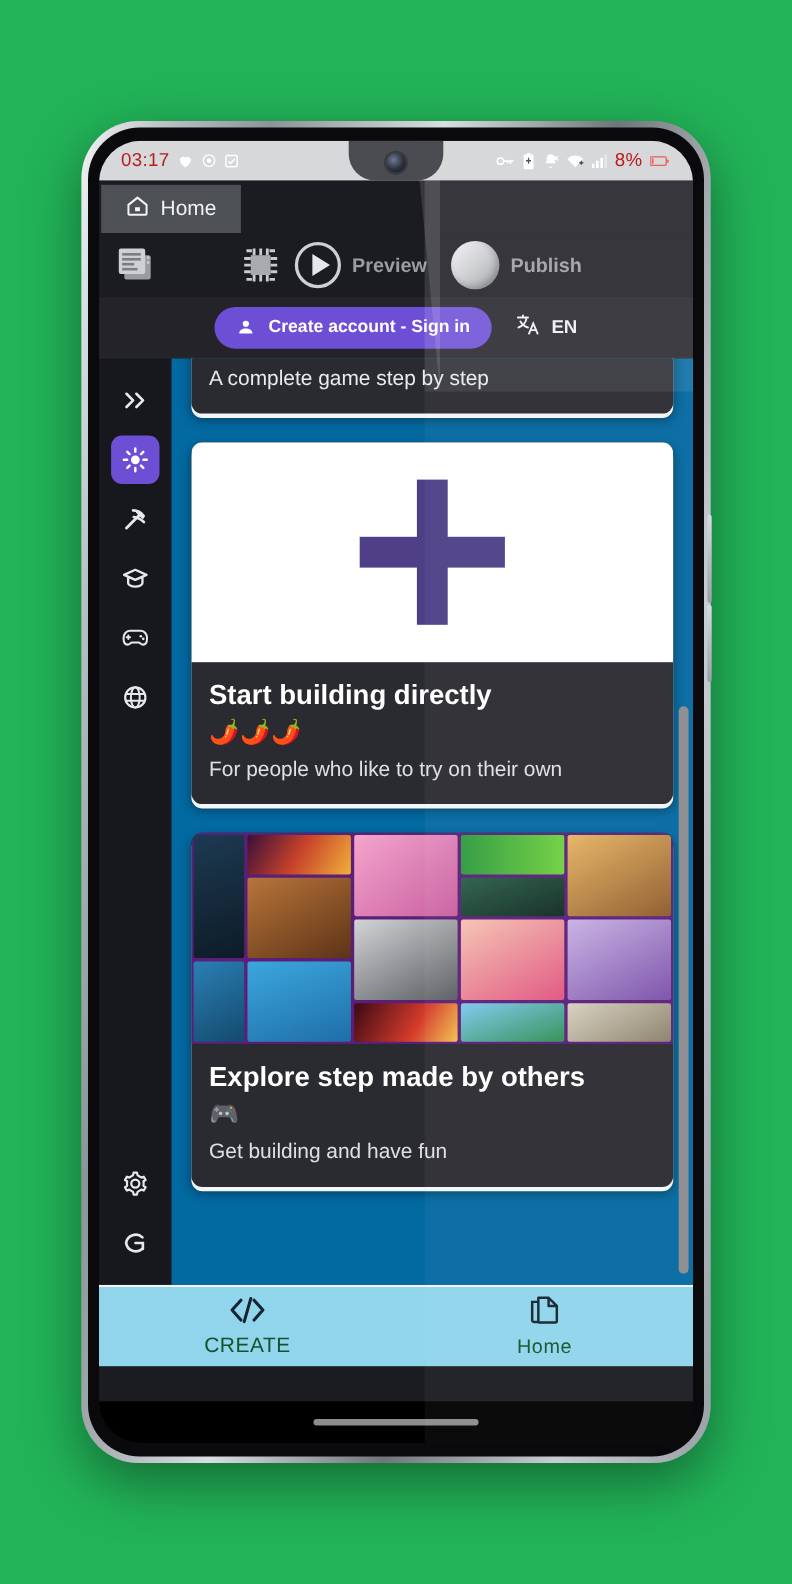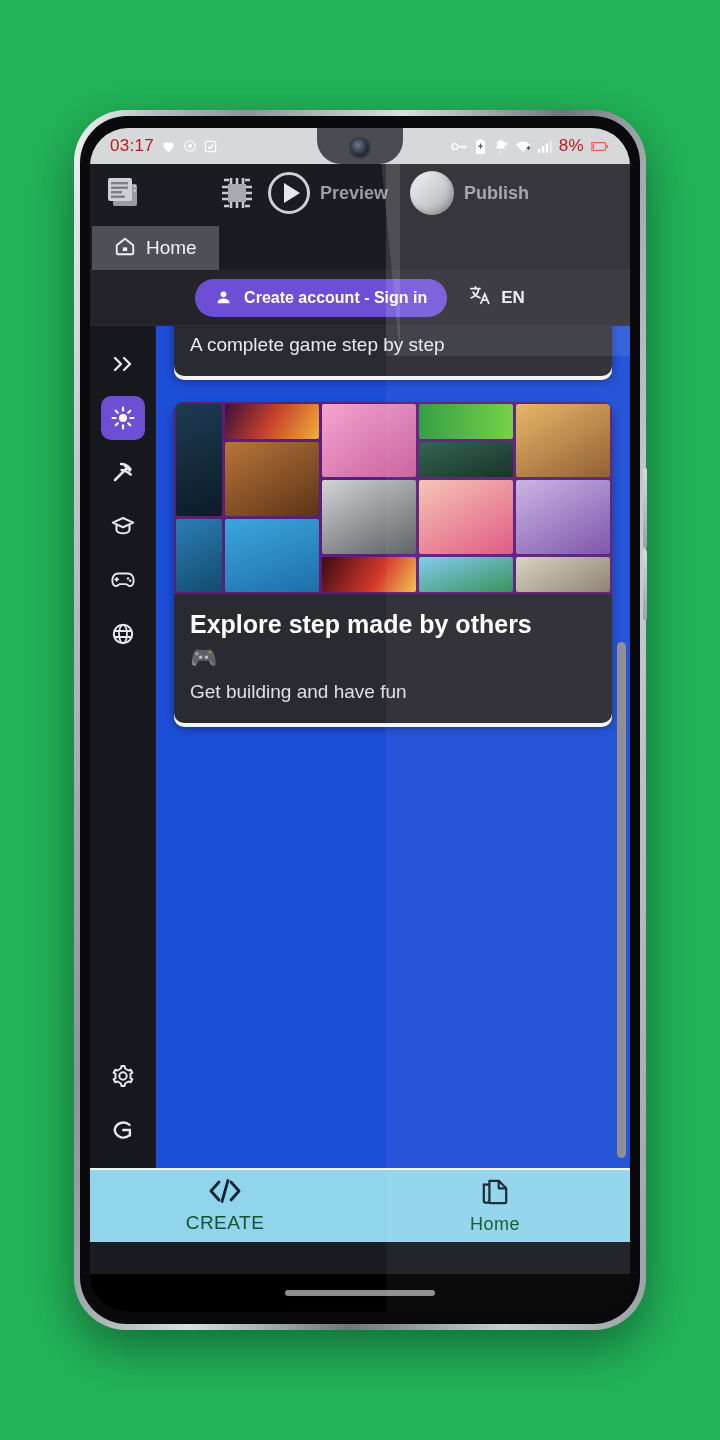--- a/index.html
+++ b/index.html
@@ -161,21 +161,21 @@
     width: 44px; height: 44px; margin-bottom: 10px;
     display:flex; align-items:center; justify-content:center;
     border-radius: 10px; cursor:pointer;
     color: #e7e8ec;
   }
   .side-item.active { background:#6d4fd6; }
   #sidebar .spacer { flex: 1 1 auto; }
 
   #content {
     flex: 1 1 auto; position: relative;
-    background:#1d4ed8;
+    background:#0369a1;
     overflow: hidden;
     padding: 0 18px;
   }
   .card {
     background:#2a2a31;
     border-radius: 10px;
     box-shadow: 0 4px 0 #f4f5f7, 0 5px 10px rgba(0,0,0,.4);
     margin-bottom: 26px;
     overflow: hidden;
   }
@@ -325,20 +325,32 @@
             <rect x="20" y="4" width="2" height="4" rx="1" fill="#f05a5a"></rect>
           </svg>
       </span>
     </div>
   </div>
   <div id="notch">
     <div class="cam"></div>
   </div>
 
   <div id="app">
+
+    <div id="tabbar">
+      <div id="tab-home">
+        <span>
+          <svg width="22" height="22" viewBox="0 0 24 24">
+              <path fill="none" stroke="#f1f2f4" stroke-width="2" stroke-linejoin="round" d="M3 11.2 12 4l9 7.2V20a1 1 0 0 1-1 1H4a1 1 0 0 1-1-1z"></path>
+              <rect x="9.6" y="13.5" width="4.8" height="4" fill="#f1f2f4"></rect>
+            </svg>
+        </span>
+        <span>Home</span>
+      </div>
+    </div>
 
     <div id="toolbar">
       <div class="pages-icon">
         <svg width="42" height="42" viewBox="0 0 42 42">
           <rect x="9" y="12" width="24" height="22" rx="2" fill="#9b9ca1"></rect>
           <rect x="4" y="6" width="24" height="23" rx="2" fill="#cfd0d4"></rect>
           <rect x="7" y="10" width="17" height="2.4" fill="#7d7e84"></rect>
           <rect x="7" y="14.5" width="17" height="2.4" fill="#7d7e84"></rect>
           <rect x="7" y="19" width="11" height="2.4" fill="#7d7e84"></rect>
           <rect x="7" y="23.5" width="14" height="2.4" fill="#7d7e84"></rect>
@@ -363,32 +375,20 @@
             <div class="play-tri"></div>
           </div>
         <span class="tb-label">Preview</span>
       </div>
       <div class="publish-wrap">
         <div class="publish-circle"></div>
         <span class="tb-label">Publish</span>
       </div>
     </div>
 
-    <div id="tabbar">
-      <div id="tab-home">
-        <span>
-          <svg width="22" height="22" viewBox="0 0 24 24">
-              <path fill="none" stroke="#f1f2f4" stroke-width="2" stroke-linejoin="round" d="M3 11.2 12 4l9 7.2V20a1 1 0 0 1-1 1H4a1 1 0 0 1-1-1z"></path>
-              <rect x="9.6" y="13.5" width="4.8" height="4" fill="#f1f2f4"></rect>
-            </svg>
-        </span>
-        <span>Home</span>
-      </div>
-    </div>
-
     <div id="accountbar">
       <button id="create-account-btn">
         <span class="person-ico">
           <svg width="17" height="17" viewBox="0 0 24 24">
               <circle cx="12" cy="7.5" r="4" fill="#fff"></circle>
               <path fill="#fff" d="M3.5 20c0-4.4 3.9-6.5 8.5-6.5s8.5 2.1 8.5 6.5z"></path>
             </svg>
         </span>
         <span>Create account - Sign in</span>
       </button>
@@ -465,20 +465,30 @@
       </div>
 
       <div id="content">
 
         <div class="card card-partial">
           <div class="card-text" style="padding-top:42px;">
             <div class="card-sub-top">A complete game step by step</div>
           </div>
         </div>
 
+        <div class="card">
+          <div class="plus-area">
+            <div class="plus-glyph"></div>
+          </div>
+          <div class="card-text">
+            <div class="card-title">Start building directly</div>
+            <div class="card-emoji">🌶️🌶️🌶️</div>
+            <div class="card-desc">For people who like to try on their own</div>
+          </div>
+        </div>
 
         <div class="card">
           <div class="collage">
             <div class="tile" style="grid-column:1/2;grid-row:1/4;background:linear-gradient(160deg,#1d3a52,#0d1b26)"></div>
             <div class="tile" style="grid-column:2/4;grid-row:1/2;background:linear-gradient(120deg,#3b0f3a,#c8432a 50%,#f0b03a)"></div>
             <div class="tile" style="grid-column:4/6;grid-row:1/3;background:linear-gradient(140deg,#f4a5cd,#c85fa0)"></div>
             <div class="tile" style="grid-column:6/8;grid-row:1/2;background:linear-gradient(90deg,#2e9b3f,#6fd03f)"></div>
             <div class="tile" style="grid-column:8/10;grid-row:1/3;background:linear-gradient(150deg,#e7b463,#8d5a2b)"></div>
             <div class="tile" style="grid-column:2/4;grid-row:2/4;background:linear-gradient(150deg,#b8753a,#5d3317)"></div>
             <div class="tile" style="grid-column:6/8;grid-row:2/3;background:linear-gradient(160deg,#2b5f4a,#102a22)"></div>

